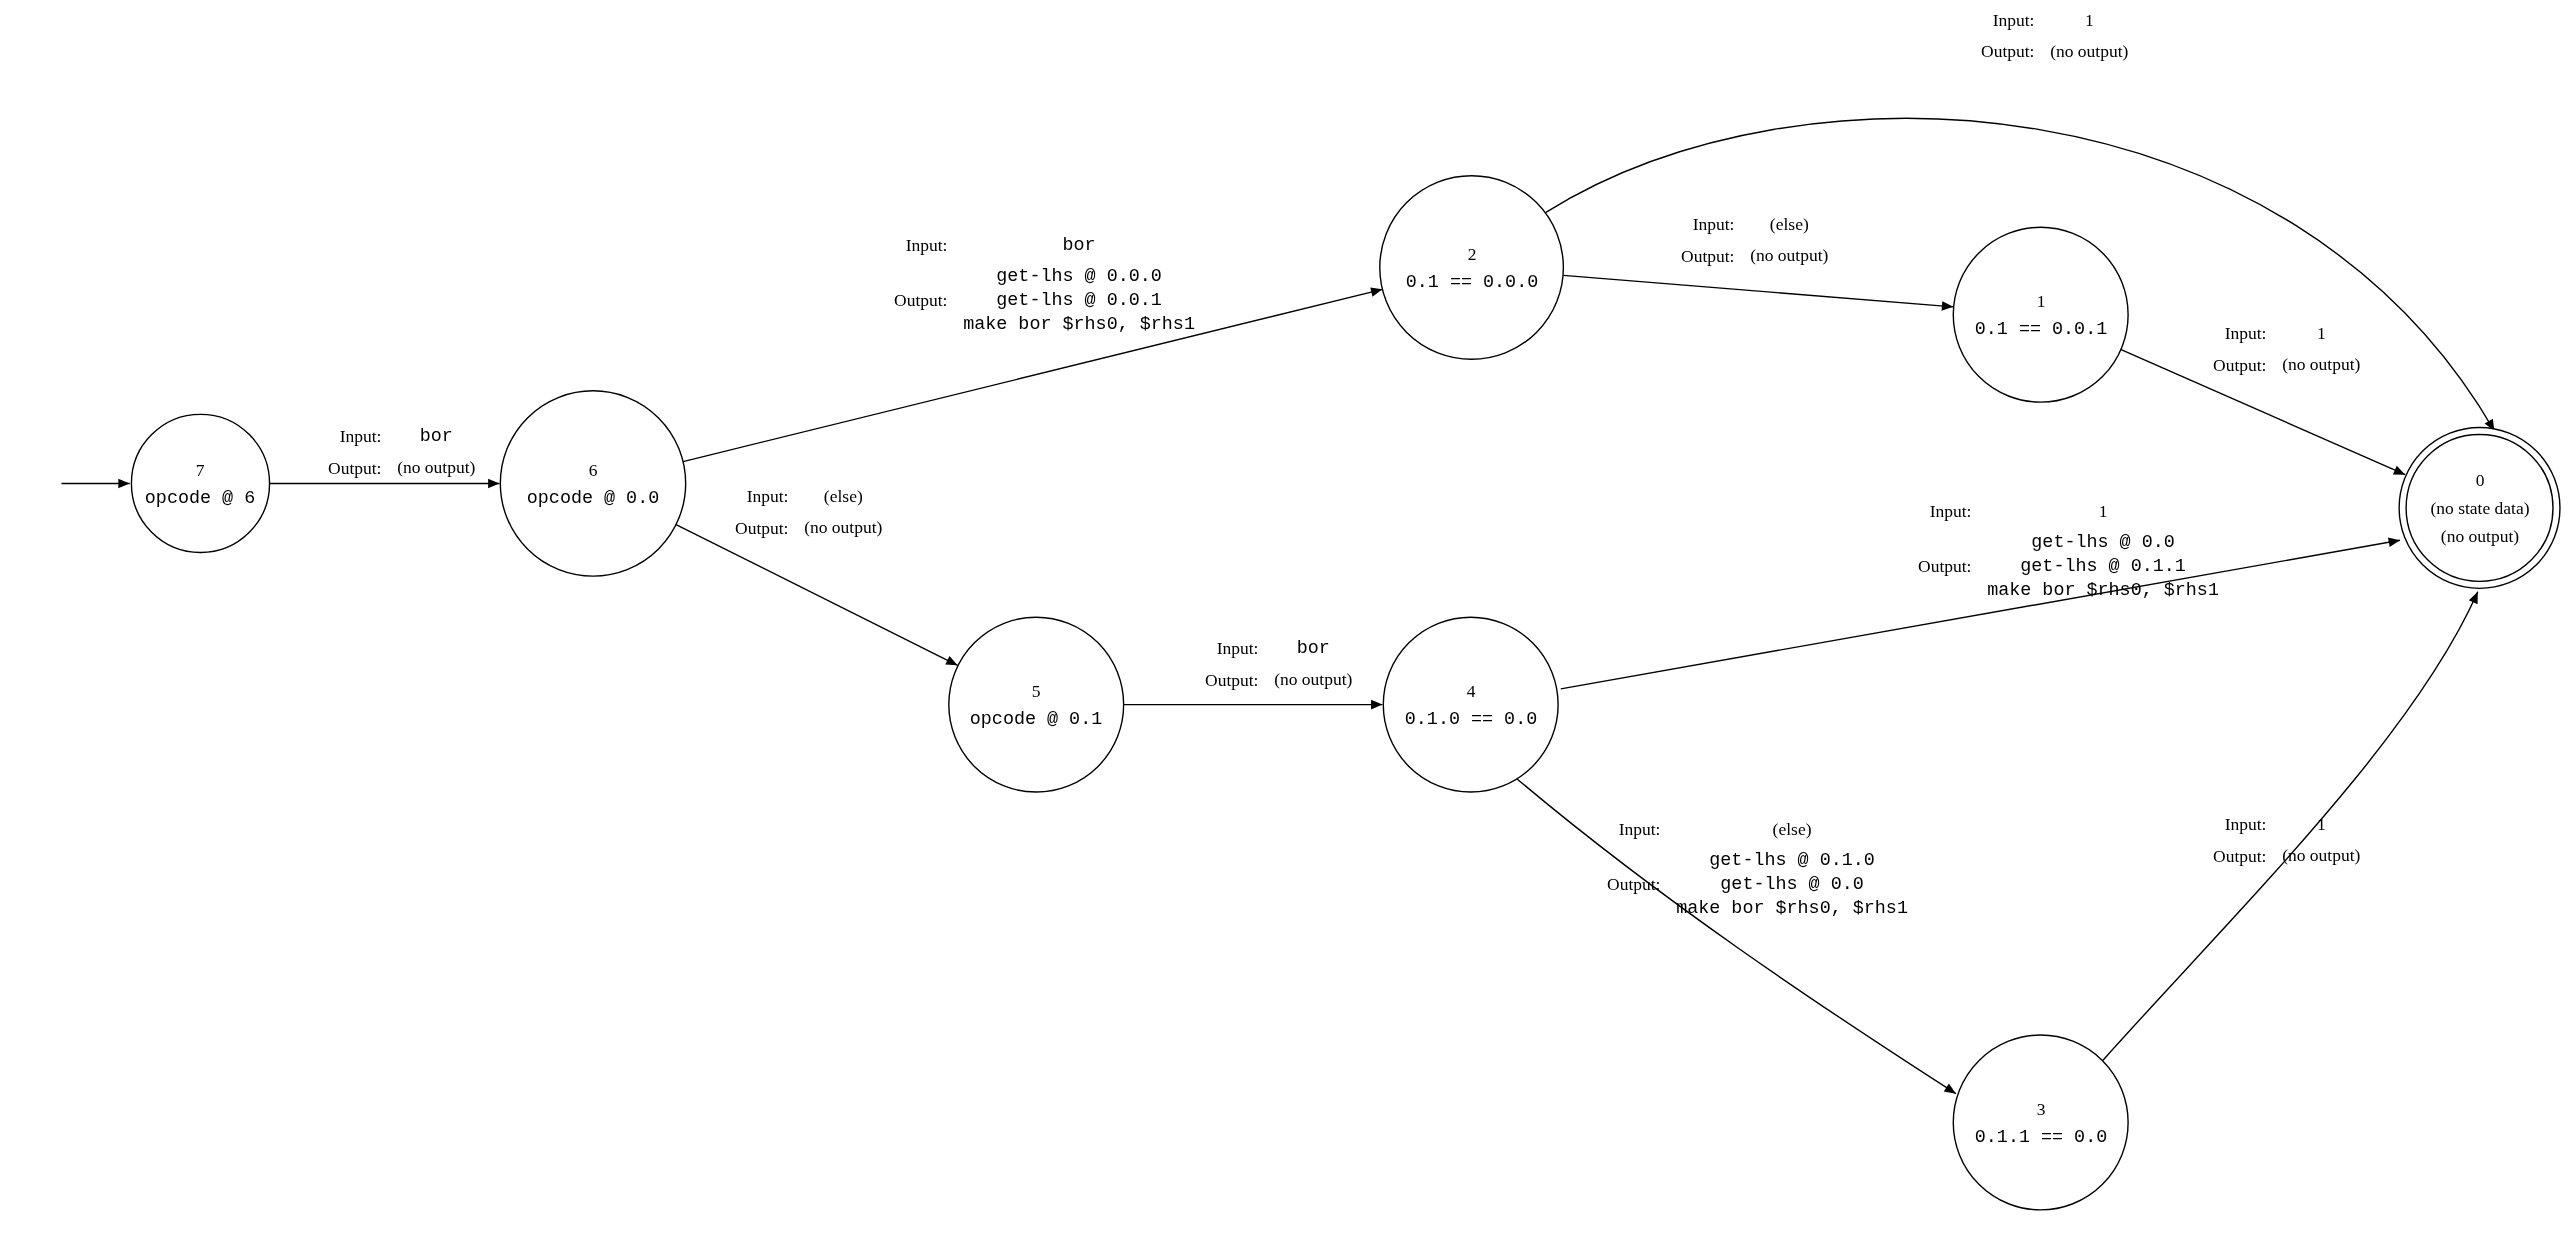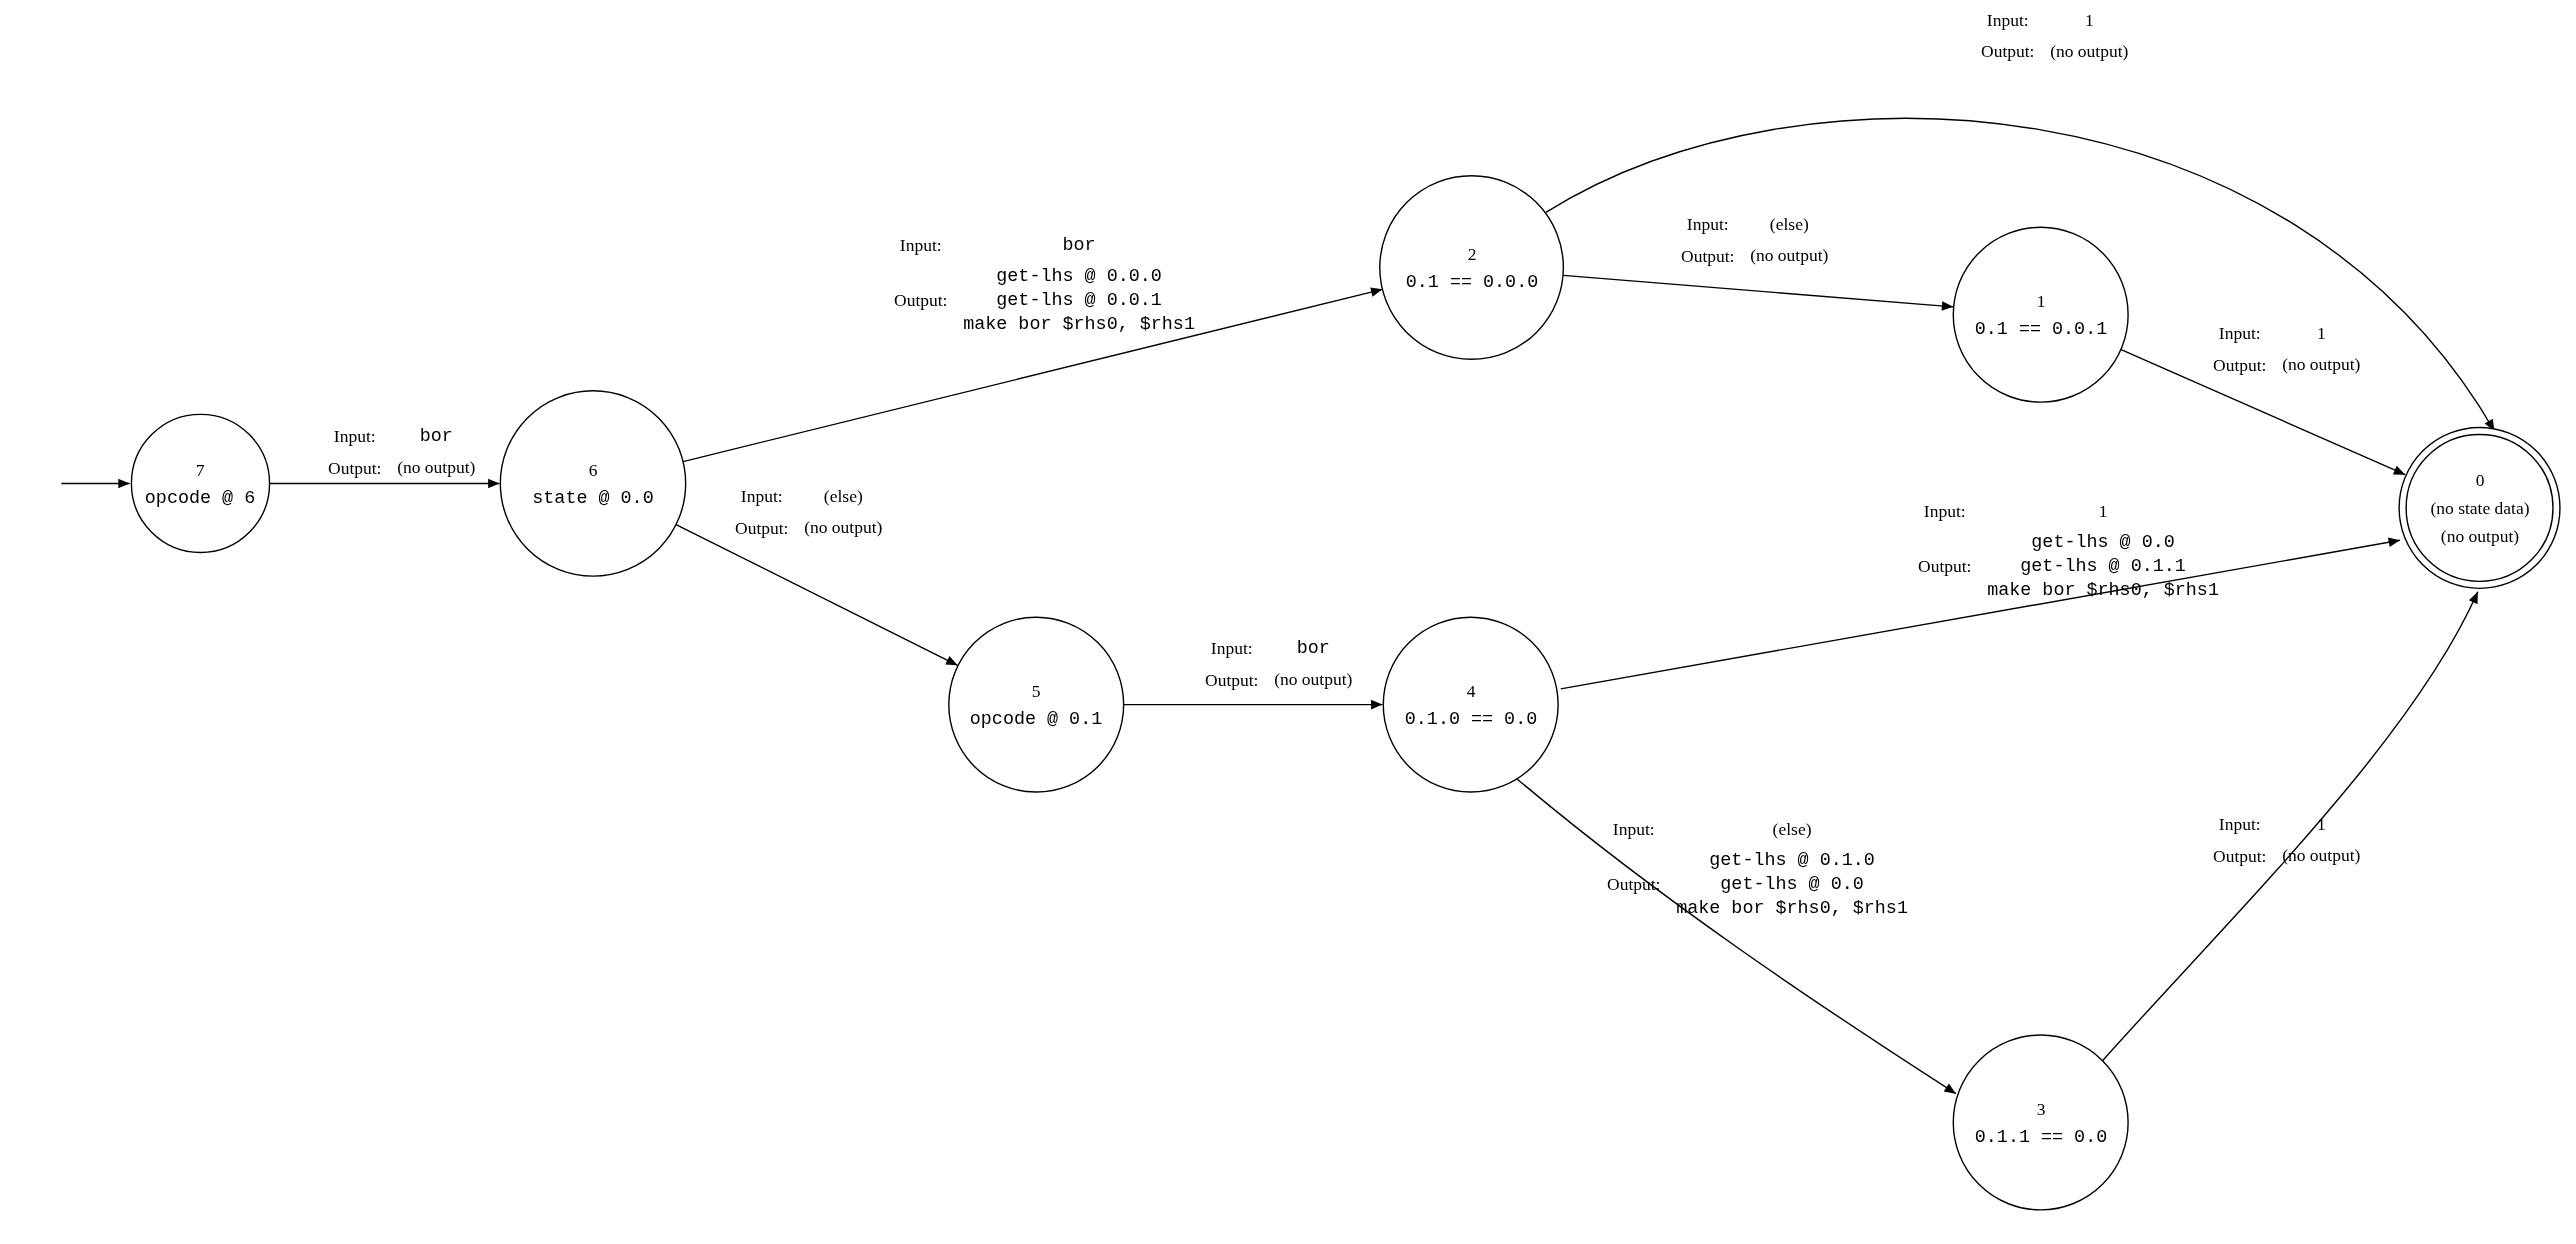--- a/index.html
+++ b/index.html
@@ -55,21 +55,21 @@
     display: grid;
     grid-template-columns: max-content max-content;
     column-gap: 15.7px;
     row-gap: 7.9px;
     align-items: center;
     white-space: nowrap;
     color: #000000;
   }
   .k {
     font: 17.5px "Liberation Serif", serif;
-    text-align: center;
+    text-align: right;
   }
   .v {
     text-align: center;
   }
   .v.mono {
     font: 18.4px "Liberation Mono", monospace;
   }
   .v.serif {
     font: 17.5px "Liberation Serif", serif;
   }
@@ -112,21 +112,21 @@
     <circle class="node-circle" cx="2836" cy="581" r="92"></circle>
     <circle class="node-circle" cx="2836" cy="581" r="84"></circle>
   </svg>
 
   <div class="node-label" style="left:200px;top:484px">
     <span class="nid">7</span>
     <span class="ndata">opcode @ 6</span>
   </div>
   <div class="node-label" style="left:593px;top:484px">
     <span class="nid">6</span>
-    <span class="ndata">state @ 0.0</span>
+    <span class="ndata">opcode @ 0.0</span>
   </div>
   <div class="node-label" style="left:1472px;top:268px">
     <span class="nid">2</span>
     <span class="ndata">0.1 == 0.0.0</span>
   </div>
   <div class="node-label" style="left:2041px;top:315px">
     <span class="nid">1</span>
     <span class="ndata">0.1 == 0.0.1</span>
   </div>
   <div class="node-label" style="left:2480px;top:508px">

